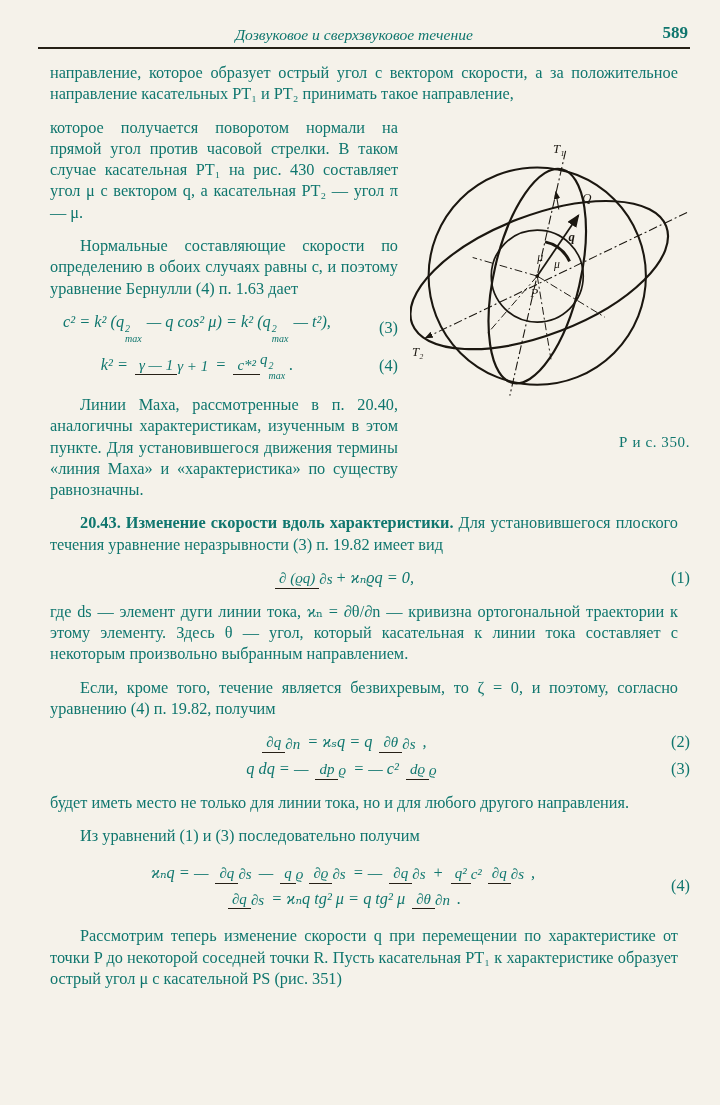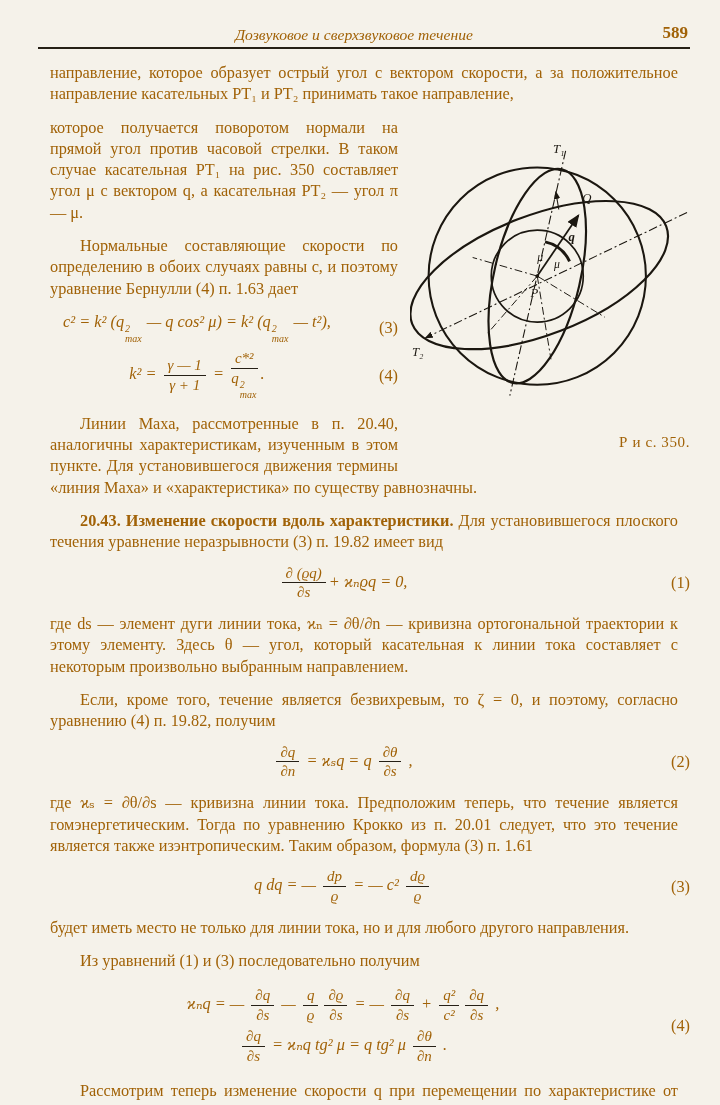--- a/index.html
+++ b/index.html
@@ -1,40 +1,40 @@
 <!DOCTYPE html>
 <html lang="ru"><head>
 <meta charset="utf-8">
 <style>
   html,body{margin:0;padding:0;background:#888;}
   .page{
     position:relative;width:720px;height:1105px;box-sizing:border-box;
     padding:22px 30px 0 38px;margin:0 auto;
-    background:#f5f2ea;color:#a16207;
+    background:#f5f2ea;color:#0f766e;
     font-family:"Liberation Serif","DejaVu Serif",serif;
     font-size:16.3px;line-height:21.3px;overflow:hidden;
   }
   
   .runhead{position:relative;height:25px;border-bottom:2.2px solid #262016;margin-bottom:13px;}
   .rh-title{position:absolute;left:60px;right:80px;top:2px;text-align:center;
     font-style:italic;font-size:15.6px;white-space:nowrap;}
   .rh-page{position:absolute;right:2px;top:0;font-weight:bold;font-size:17px;}
   
   p{margin:12px;text-align:justify;}
   .ind{text-indent:30px;}
   b.sechead{font-weight:bold;}
   
   .fig{float:right;width:282px;margin:2px 0 8px 10px;text-align:center;}
   .fig svg{display:block;margin:0 auto;}
   figcaption{font-size:15px;margin-top:9px;letter-spacing:.6px;text-align:right;}
   
   .eqrow{display:flex;align-items:center;font-style:italic;margin:5px 0;}
   .eqbody{flex:1;text-align:center;}
   .eqnum{font-style:normal;flex:0 0 42px;text-align:right;}
-  .frac{display:inline-flex;flex-direction:column;align-items:center;
+  .frac{display:inline-flex;flex-direction:row;align-items:center;
     vertical-align:middle;margin:0 3px;font-size:15px;line-height:1.12;}
   .fn{padding:0 4px 1px;border-bottom:1.4px solid #262016;}
   .fd{padding-top:1px;}
   .ss{display:inline-flex;flex-direction:column;align-items:flex-start;
     font-size:10px;line-height:1.05;vertical-align:-5px;margin:0 1px;}
   .eq2 .eqbody > div{margin:4px 0;}
 </style>
 </head>
 <body>
 
@@ -80,21 +80,21 @@
         <text x="176" y="66">Q</text>
         <text x="162" y="106" font-weight="bold">q</text>
         <text x="130" y="127" font-size="12">μ</text>
         <text x="147" y="134" font-size="12">μ</text>
         <text x="123" y="163">P</text>
       </g>
     </svg>
     <figcaption>Р и с. 350.</figcaption>
   </figure>
 
-  <p>которое получается поворотом нормали на прямой угол против часовой стрелки. В таком случае касательная PT₁ на рис. 350 составляет угол μ с вектором q, а касательная PT₂ — угол π — μ.</p>
+  <p>которое получается поворотом нормали на прямой угол против часовой стрелки. В таком случае касательная PT₁ на рис. 430 составляет угол μ с вектором q, а касательная PT₂ — угол π — μ.</p>
   <p class="ind">Нормальные составляющие скорости по определению в обоих случаях равны c, и поэтому уравнение Бернулли (4) п. 1.63 дает</p>
 
   <div class="eqrow">
     <span class="eqbody"><span>c² = k² (q</span><span class="ss">
           <span>2</span>
           <span>max</span>
         </span><span> — q cos² μ) = k² (q</span><span class="ss">
           <span>2</span>
           <span>max</span>
         </span><span> — t²),</span></span>
@@ -134,21 +134,20 @@
     <span class="eqbody"><span class="frac">
           <span class="fn">∂q</span>
           <span class="fd">∂n</span>
         </span><span> = ϰₛq = q </span><span class="frac">
           <span class="fn">∂θ</span>
           <span class="fd">∂s</span>
         </span><span> ,</span></span>
     <span class="eqnum">(2)</span>
   </div>
 
-  <p>где ϰₛ = ∂θ/∂s — кривизна линии тока. Предположим теперь, что течение является гомэнергетическим. Тогда по уравнению Крокко из п. 20.01 следует, что это течение является также изэнтропическим. Таким образом, формула (3) п. 1.61</p>
 
   <div class="eqrow">
     <span class="eqbody"><span>q dq = — </span><span class="frac">
           <span class="fn">dp</span>
           <span class="fd">ϱ</span>
         </span><span> = — c² </span><span class="frac">
           <span class="fn">dϱ</span>
           <span class="fd">ϱ</span>
         </span></span>
     <span class="eqnum">(3)</span>

